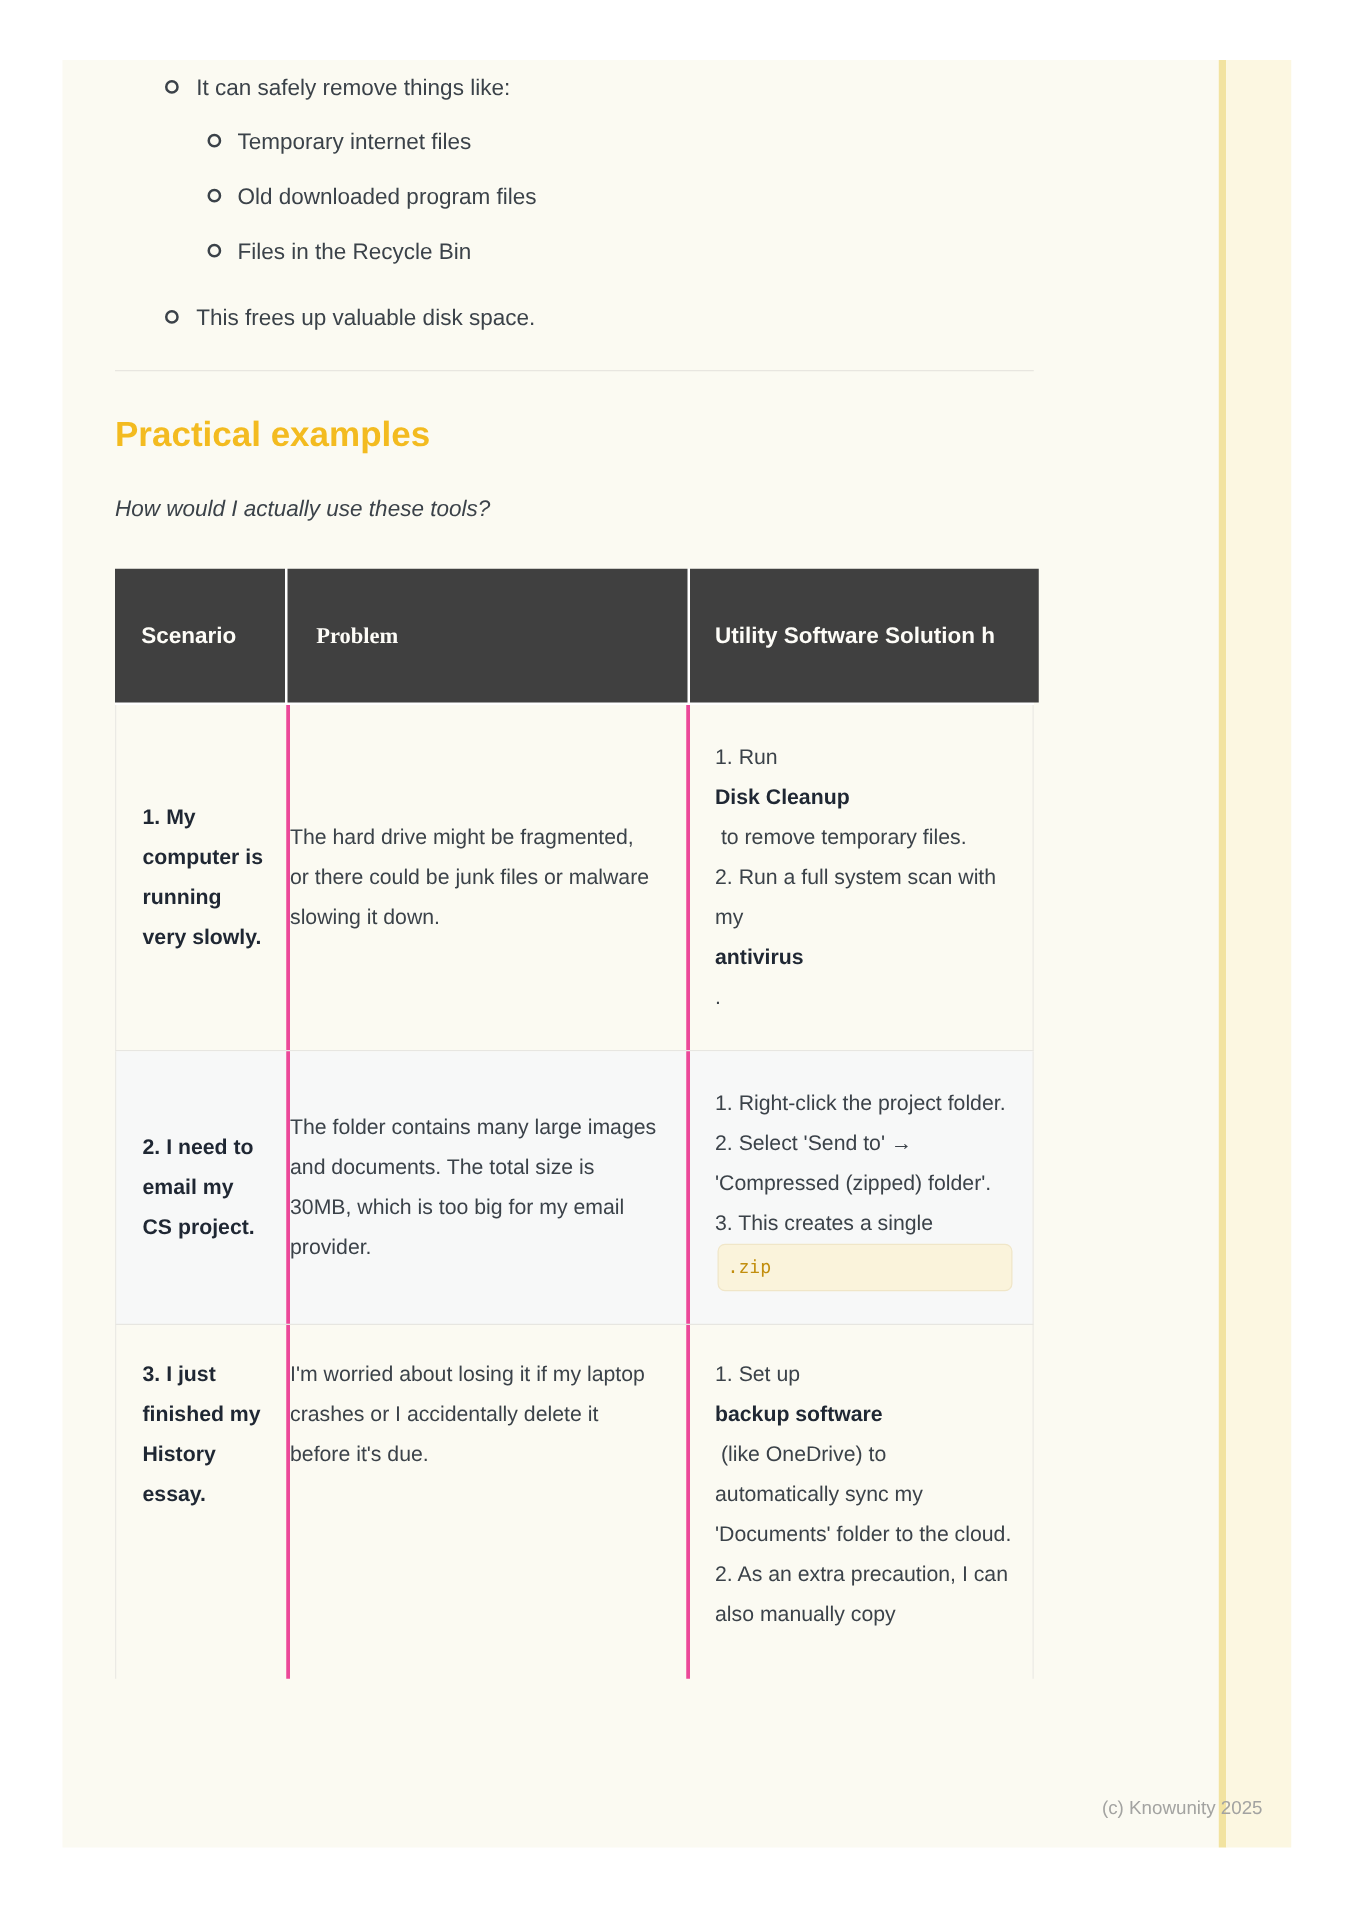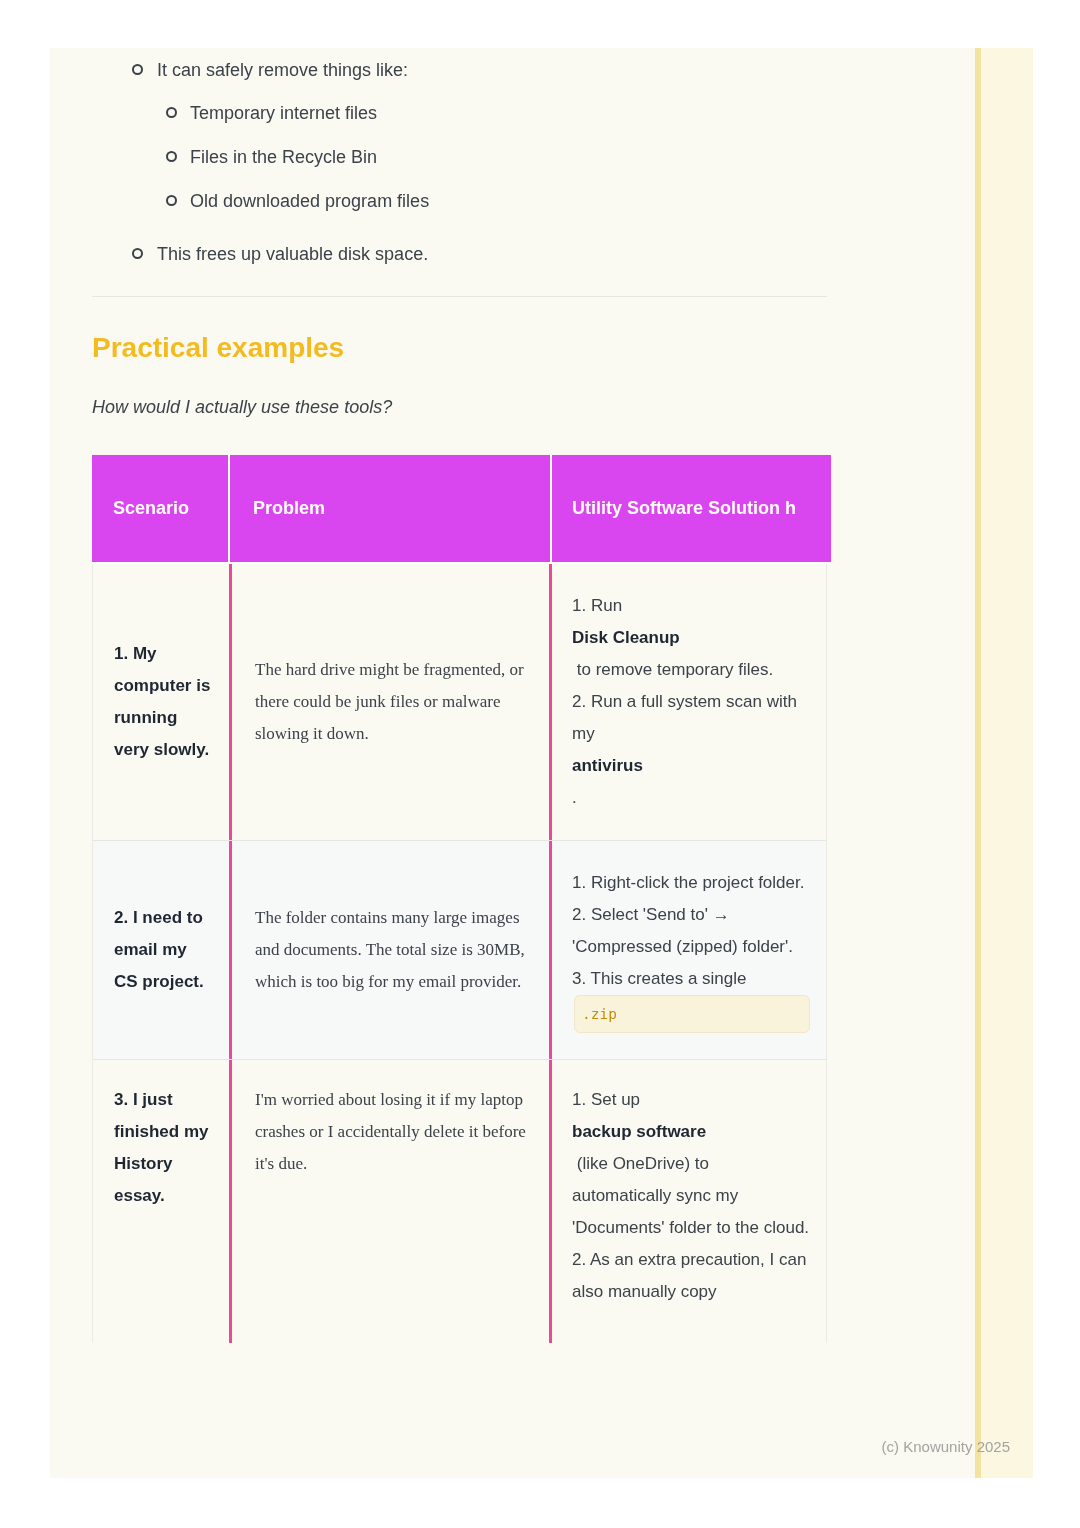--- a/index.html
+++ b/index.html
@@ -65,40 +65,40 @@
     font-size:18px;line-height:26px;color:#3b4249;font-style:italic;
   }
   
   .tbl{margin-top:35px;width:735px;font-size:17px;line-height:32px;}
   .thead{
     display:grid;grid-template-columns:136px 320px 279px;
     background:#ffffff;column-gap:2px;
     border-bottom:2px solid #ffffff;
   }
   .th{
-    background:#d946ef;color:#fdfcf7;font-weight:600;
+    background:#404040;color:#fdfcf7;font-weight:600;
     min-height:107px;display:flex;flex-direction:column;justify-content:center;
     line-height:35px;font-size:18px;
   }
   .th.c1{padding-left:21px;padding-right:10px;}
-  .th.c2{padding-left:23px;padding-right:10px;}
+  .th.c2{padding-left:23px;padding-right:10px;font-family:Liberation Serif, serif;}
   .th.c3{padding-left:20px;padding-right:16px;}
   .trow{
     display:grid;grid-template-columns:136px 320px 279px;
     border-left:1px solid #ebeae5;border-right:1px solid #ebeae5;
     border-bottom:1px solid #e7e6e1;
   }
   .trow .cell{
     display:flex;flex-direction:column;justify-content:center;
     padding-top:26px;padding-bottom:26px;
     white-space:pre-wrap;
   }
   .trow .cell+.cell{border-left:3px solid #ec4899;}
   .cell.scen{padding-left:21px;padding-right:18px;font-weight:700;color:#1f2733;}
-  .cell.prob{padding-left:23px;padding-right:23px;font-family:Liberation Serif, serif;}
+  .cell.prob{padding-right:23px;}
   .cell.sol{padding-left:20px;padding-right:16px;}
   .row-cream{background:#fbfaf2;}
   .row-gray{background:#f7f8f8;}
   .row-last .cell{justify-content:flex-start;padding-top:24px;}
   .row-last{border-bottom:none;min-height:283px;}
   .cell b{color:#1f2733;font-weight:700;}
   code.chip{
     font-family:"DejaVu Sans Mono", monospace;
     font-size:14.5px;
     background:#faf3db;border:1px solid #f0e6c8;border-radius:6px;
@@ -107,22 +107,22 @@
 </style>
 </head>
 <body>
 
 <div class="page">
   <div class="content">
 
     <ul class="blist">
       <li class="l1 m1">It can safely remove things like:</li>
       <li class="l2 m2">Temporary internet files</li>
+      <li class="l2 m3">Old downloaded program files</li>
       <li class="l2 m3">Files in the Recycle Bin</li>
-      <li class="l2 m3">Old downloaded program files</li>
       <li class="l1 m4">This frees up valuable disk space.</li>
     </ul>
 
     <hr class="divider">
 
     <h2 class="section">Practical examples</h2>
 
     <p class="intro">How would I actually use these tools?</p>
 
     <div class="tbl">

